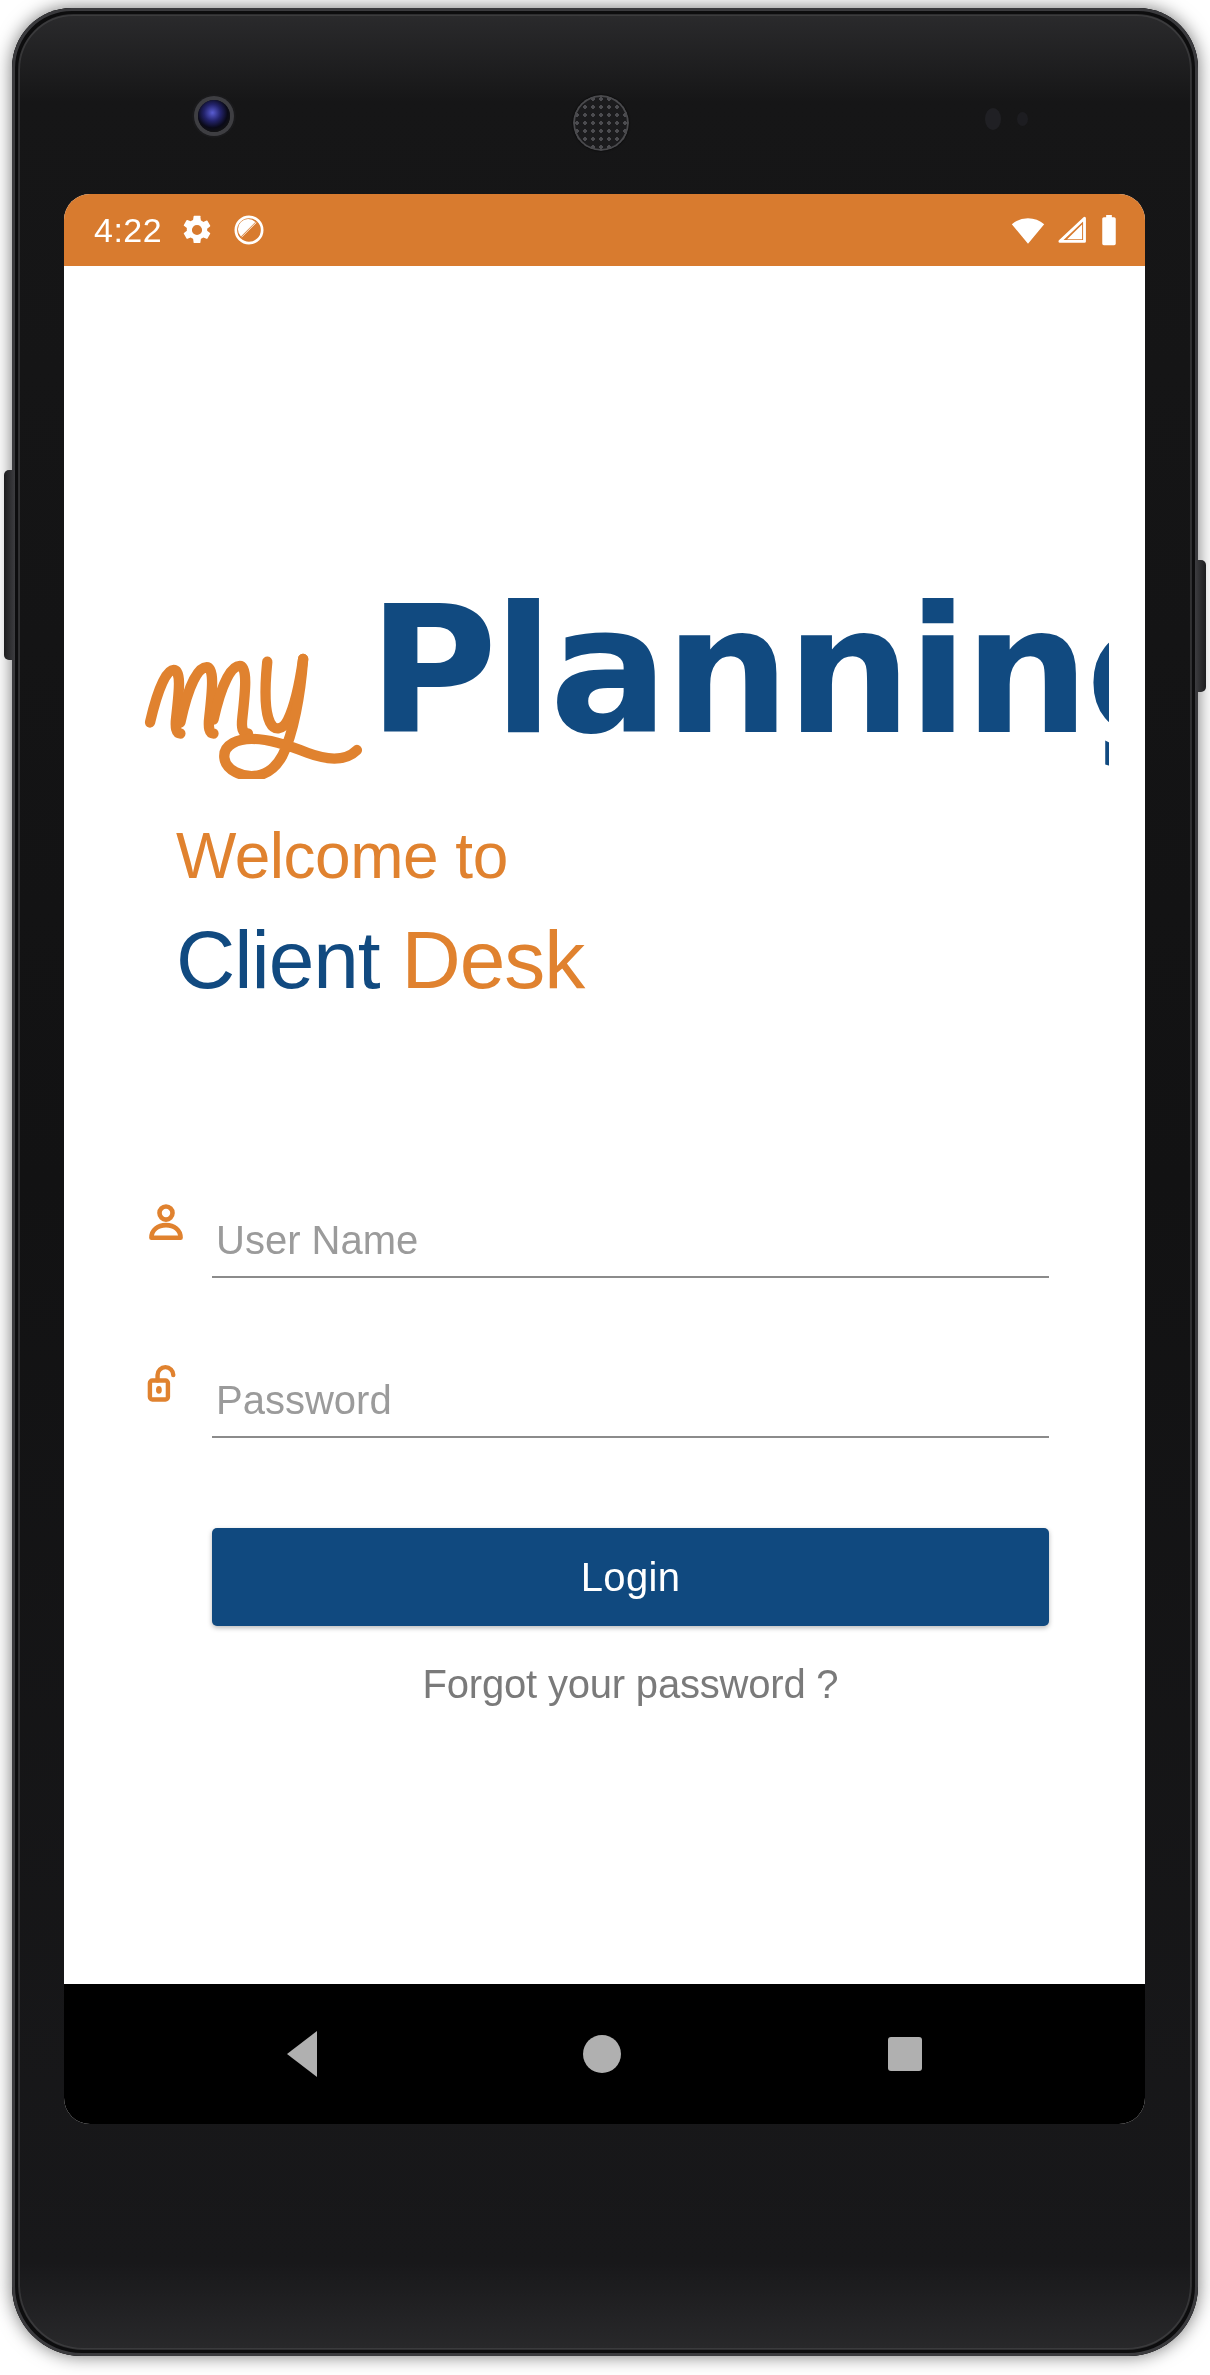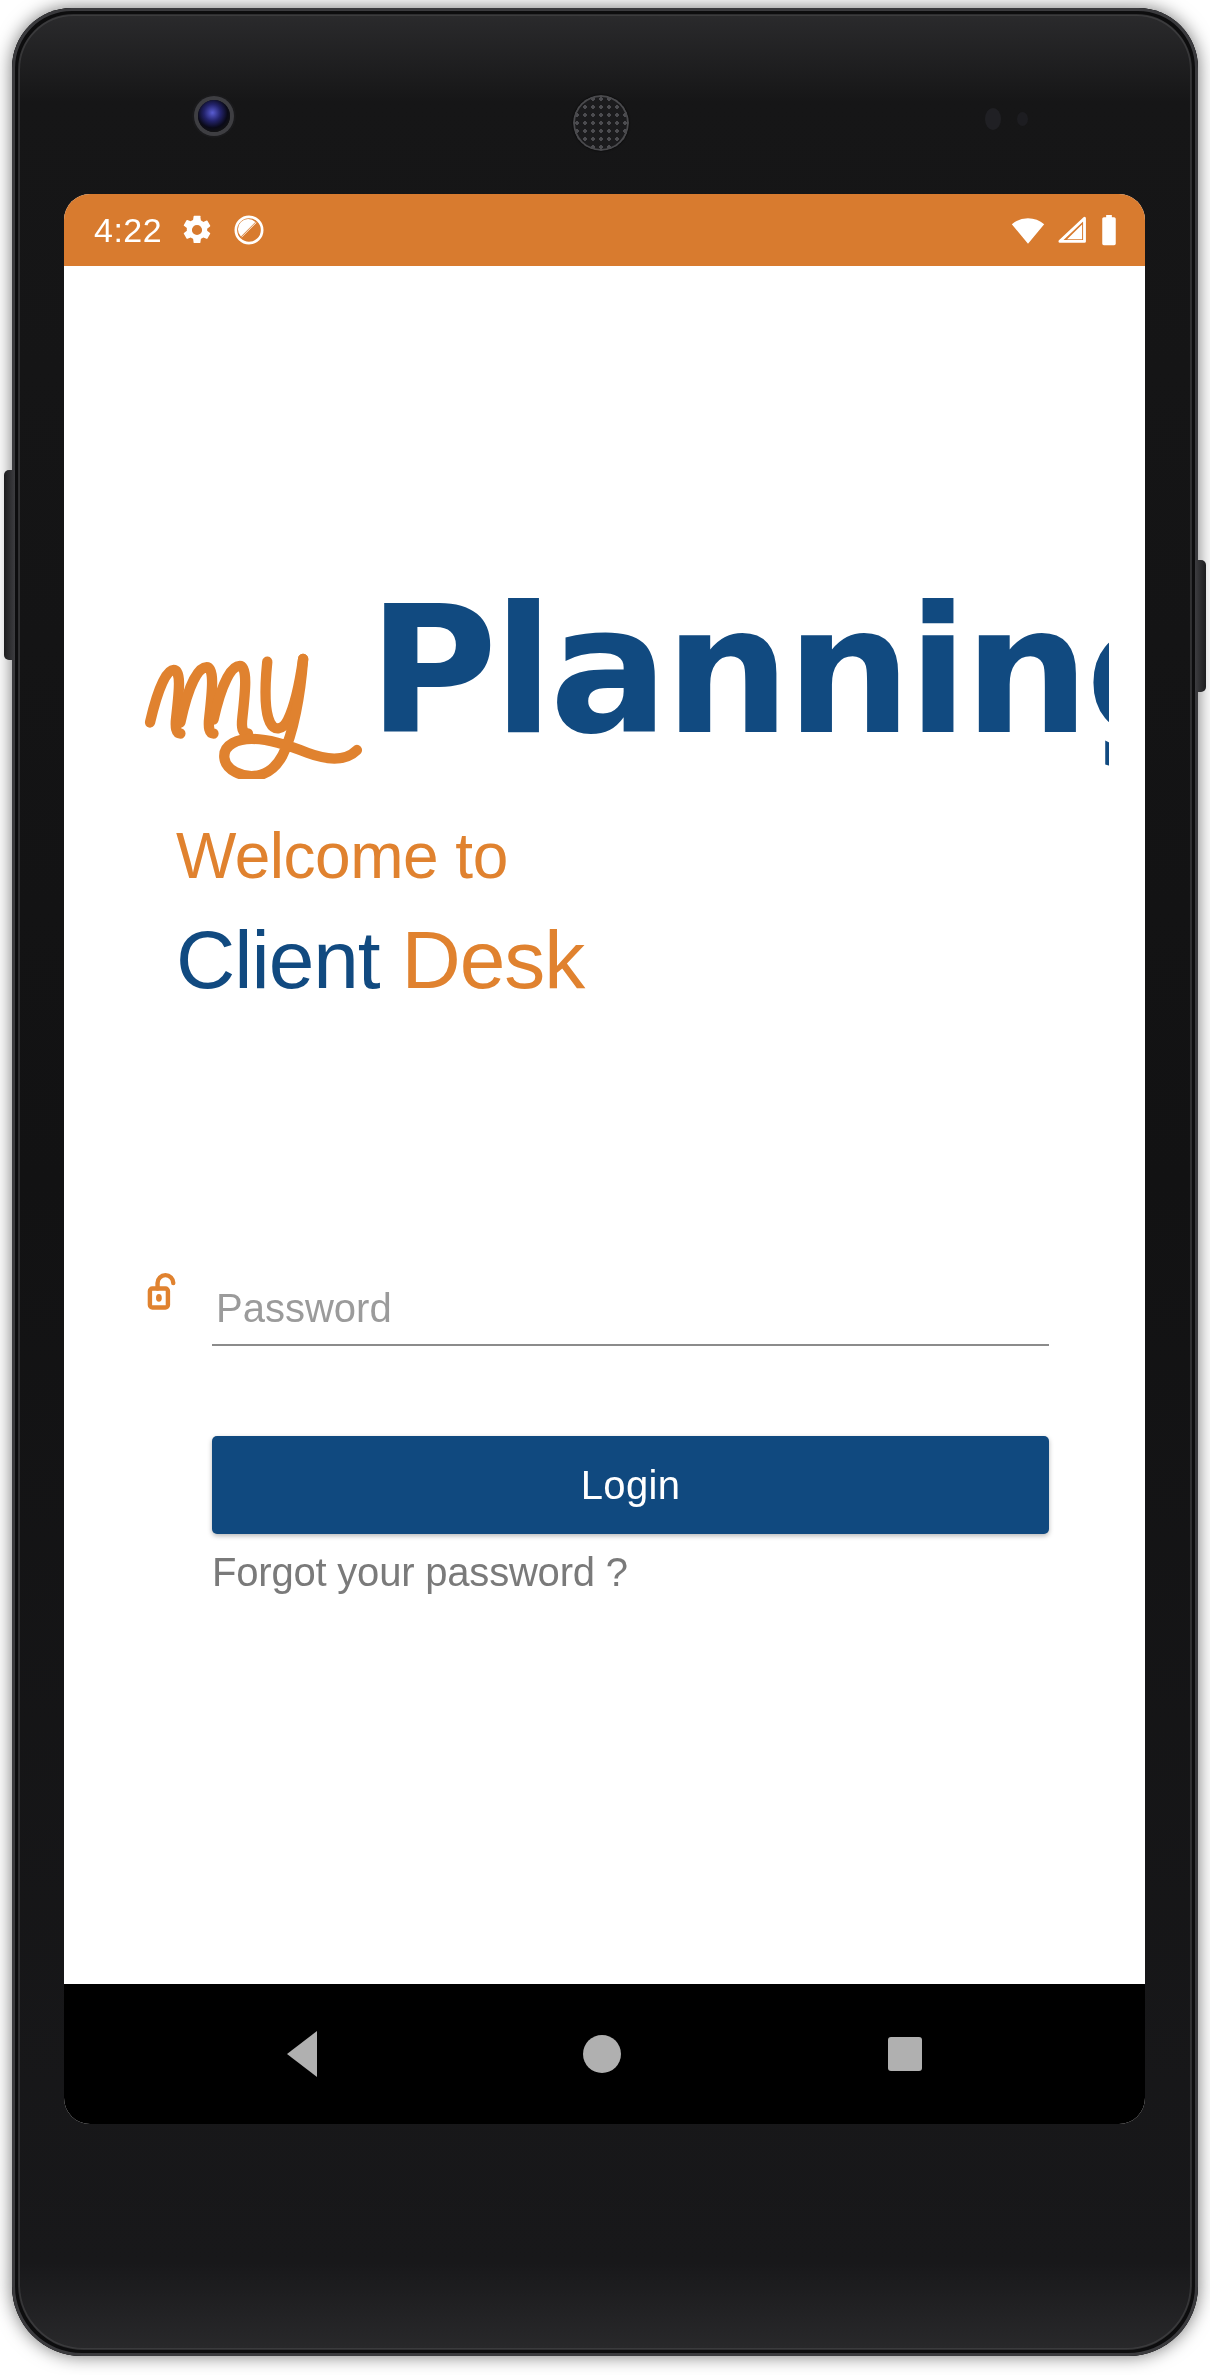--- a/index.html
+++ b/index.html
@@ -240,22 +240,22 @@
     border-radius: 5px;
     color: #ffffff;
     font-family: "Liberation Sans", sans-serif;
     font-size: 40px;
     letter-spacing: 0.3px;
     cursor: pointer;
     box-shadow: 0 2px 5px rgba(0,0,0,0.28);
   }
 
   #forgot-row {
-    margin-top: 16px;
-    text-align: left;
+    margin-top: 36px;
+    text-align: center;
   }
   #forgot-link {
     color: #7a7a7a;
     font-size: 40px;
     cursor: pointer;
     text-decoration: none;
     letter-spacing: -0.2px;
   }
 
   
@@ -377,20 +377,29 @@
       </svg>
     </div>
 
     <div id="welcome-block">
       <div id="welcome-line">Welcome to</div>
       <div id="product-line"><span id="product-primary">Client</span><span id="product-secondary"> Desk</span></div>
     </div>
 
     <div id="form-block">
 
+      <div class="field-row" id="username-row">
+        <span class="field-icon">
+          <svg width="46" height="46" viewBox="0 0 24 24" aria-hidden="true">
+            <circle cx="12" cy="6.3" r="3.4" fill="none" stroke="#e0822f" stroke-width="2.4"></circle>
+            <path d="M4.4 19.2c0-4.2 3.4-6.6 7.6-6.6s7.6 2.4 7.6 6.6Z" fill="none" stroke="#e0822f" stroke-width="2.4" stroke-linejoin="round"></path>
+          </svg>
+        </span>
+        <input class="field-input" id="username-input" type="text" placeholder="User Name" style="">
+      </div>
 
       <div class="field-row" id="password-row">
         <span class="field-icon">
           <svg width="46" height="46" viewBox="0 0 24 24" aria-hidden="true">
             <path d="M7.6 10.2V7.3a4.1 4.1 0 0 1 8.2 0" fill="none" stroke="#e0822f" stroke-width="2.3" stroke-linecap="round"></path>
             <rect x="3.6" y="10.2" width="9.4" height="9.9" rx="1.3" fill="none" stroke="#e0822f" stroke-width="2.3"></rect>
             <ellipse cx="8.3" cy="15.1" rx="1.5" ry="2" fill="#e0822f"></ellipse>
           </svg>
         </span>
         <input class="field-input" id="password-input" type="password" placeholder="Password" style="">

